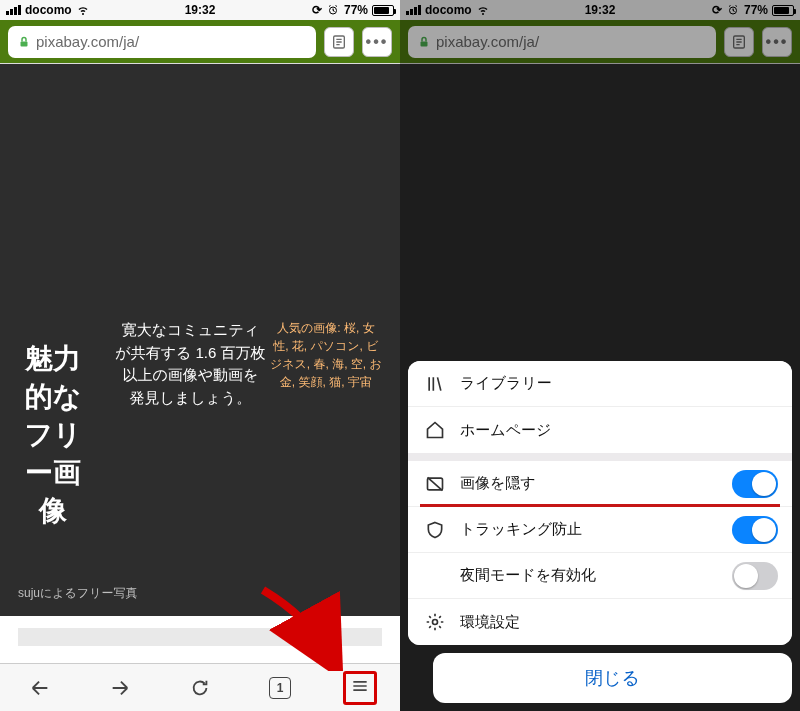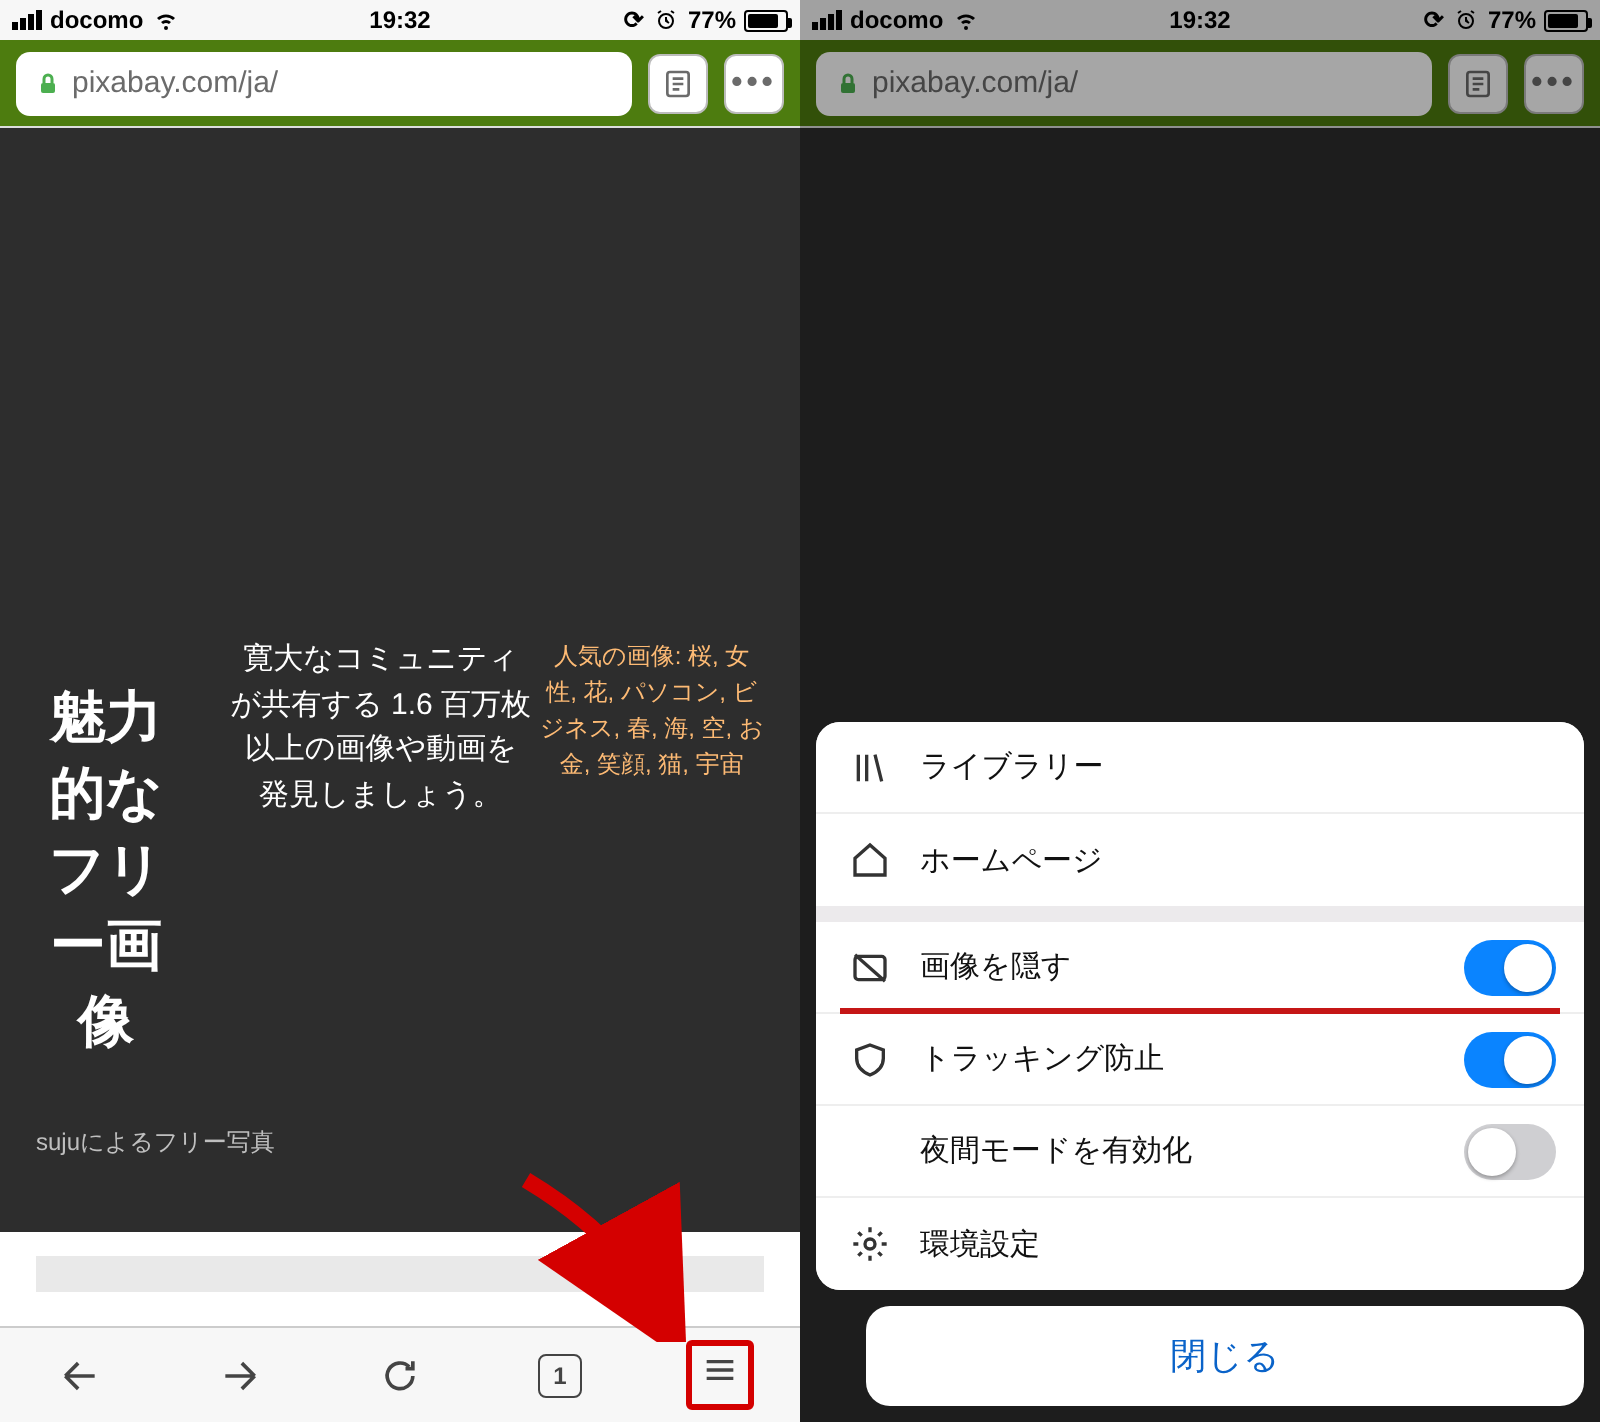--- a/index.html
+++ b/index.html
@@ -86,21 +86,21 @@
     height: 54px;
     background: #fff;
     border-radius: 4px;
     display: flex;
     align-items: center;
     justify-content: center;
     color: #8a8a8a;
     font-size: 15px;
   }
   .popular { font-size: 12px; color: #fdba74; line-height:1.5; }
-  .credit { position:absolute; bottom:66px; font-size:12px; color:#bfbfbf; }
+  .credit { position:absolute; bottom:44px; font-size:12px; color:#bfbfbf; }
   .hero-bottom-strip { position:absolute; bottom:0; left:0; right:0; height:30px; background:#fff;}
   .hero-bottom-strip::after{
     content:''; position:absolute; left:18px; right:18px; top:12px; height:18px; background:#e9e9e9;
   }
 
   
   .toolbar {
     position: absolute;
     bottom: 0; left:0; right:0;
     height: 48px;

